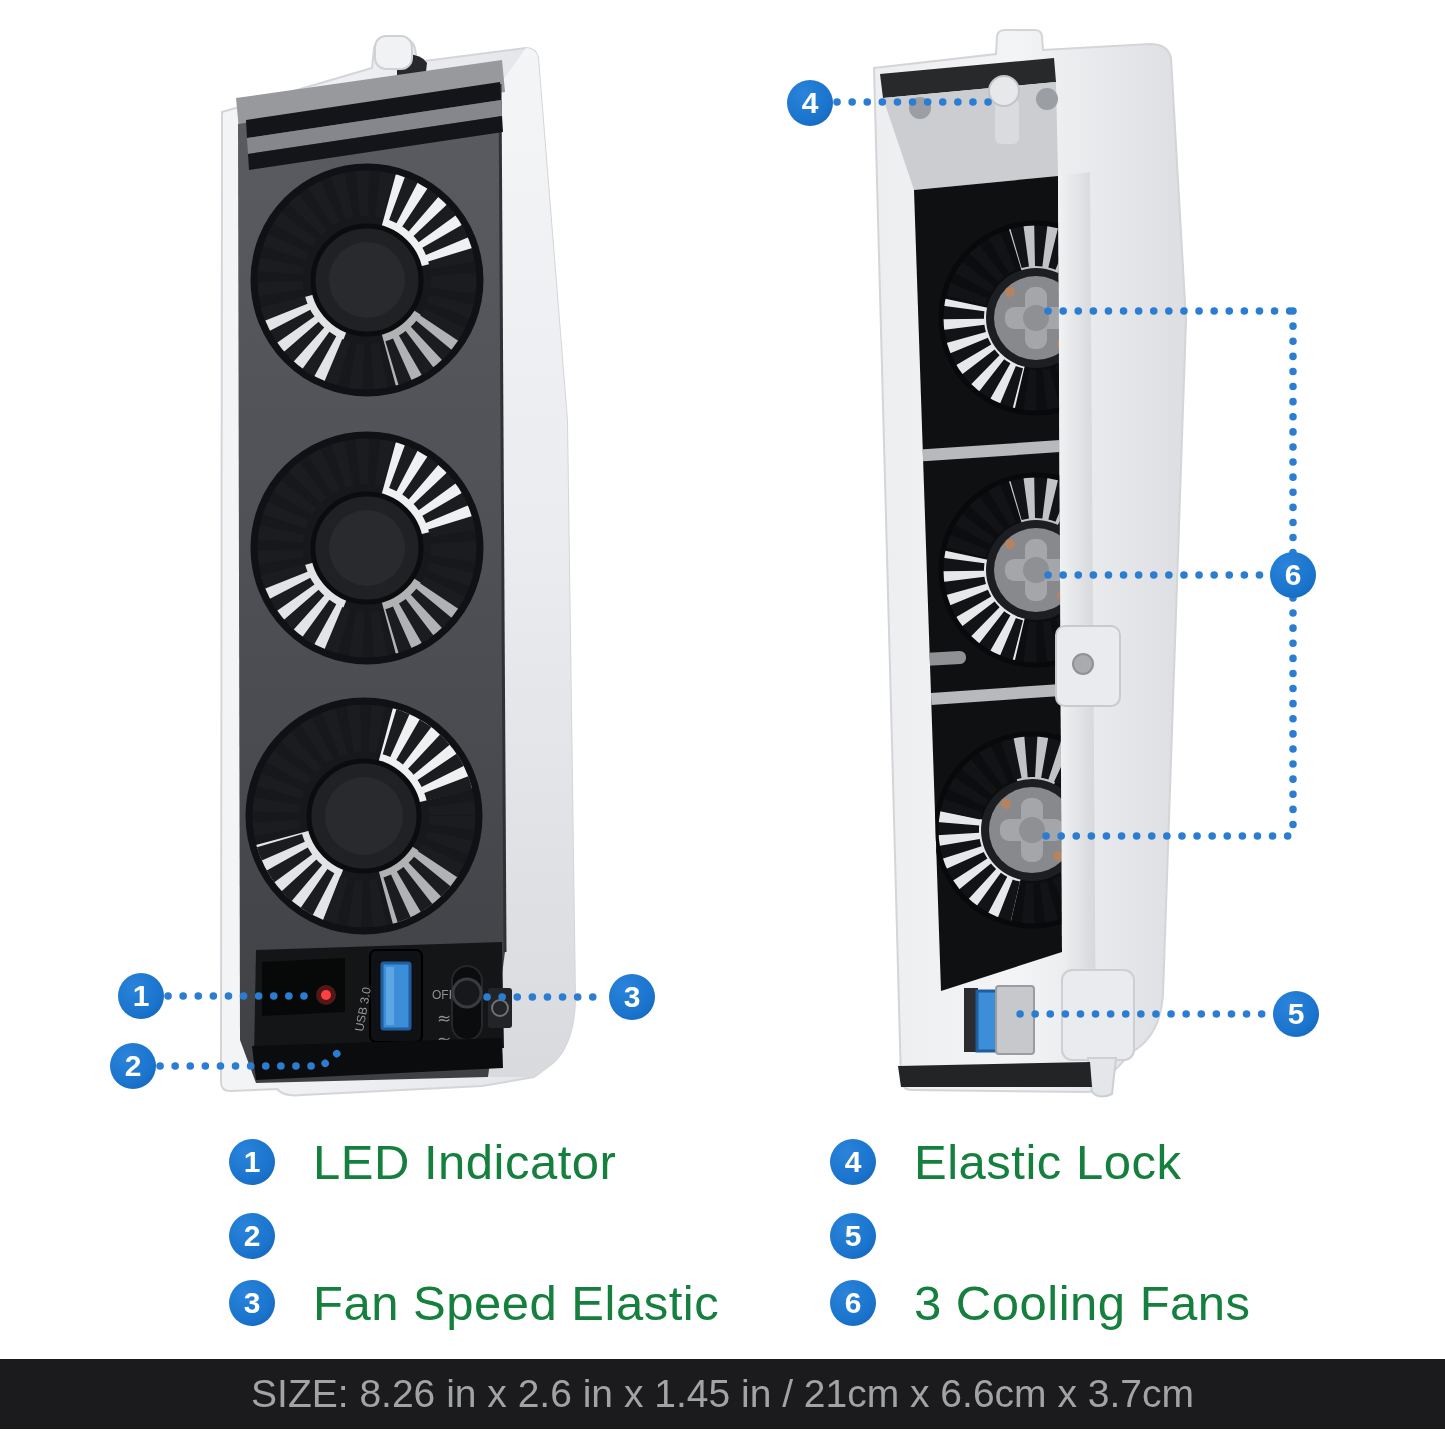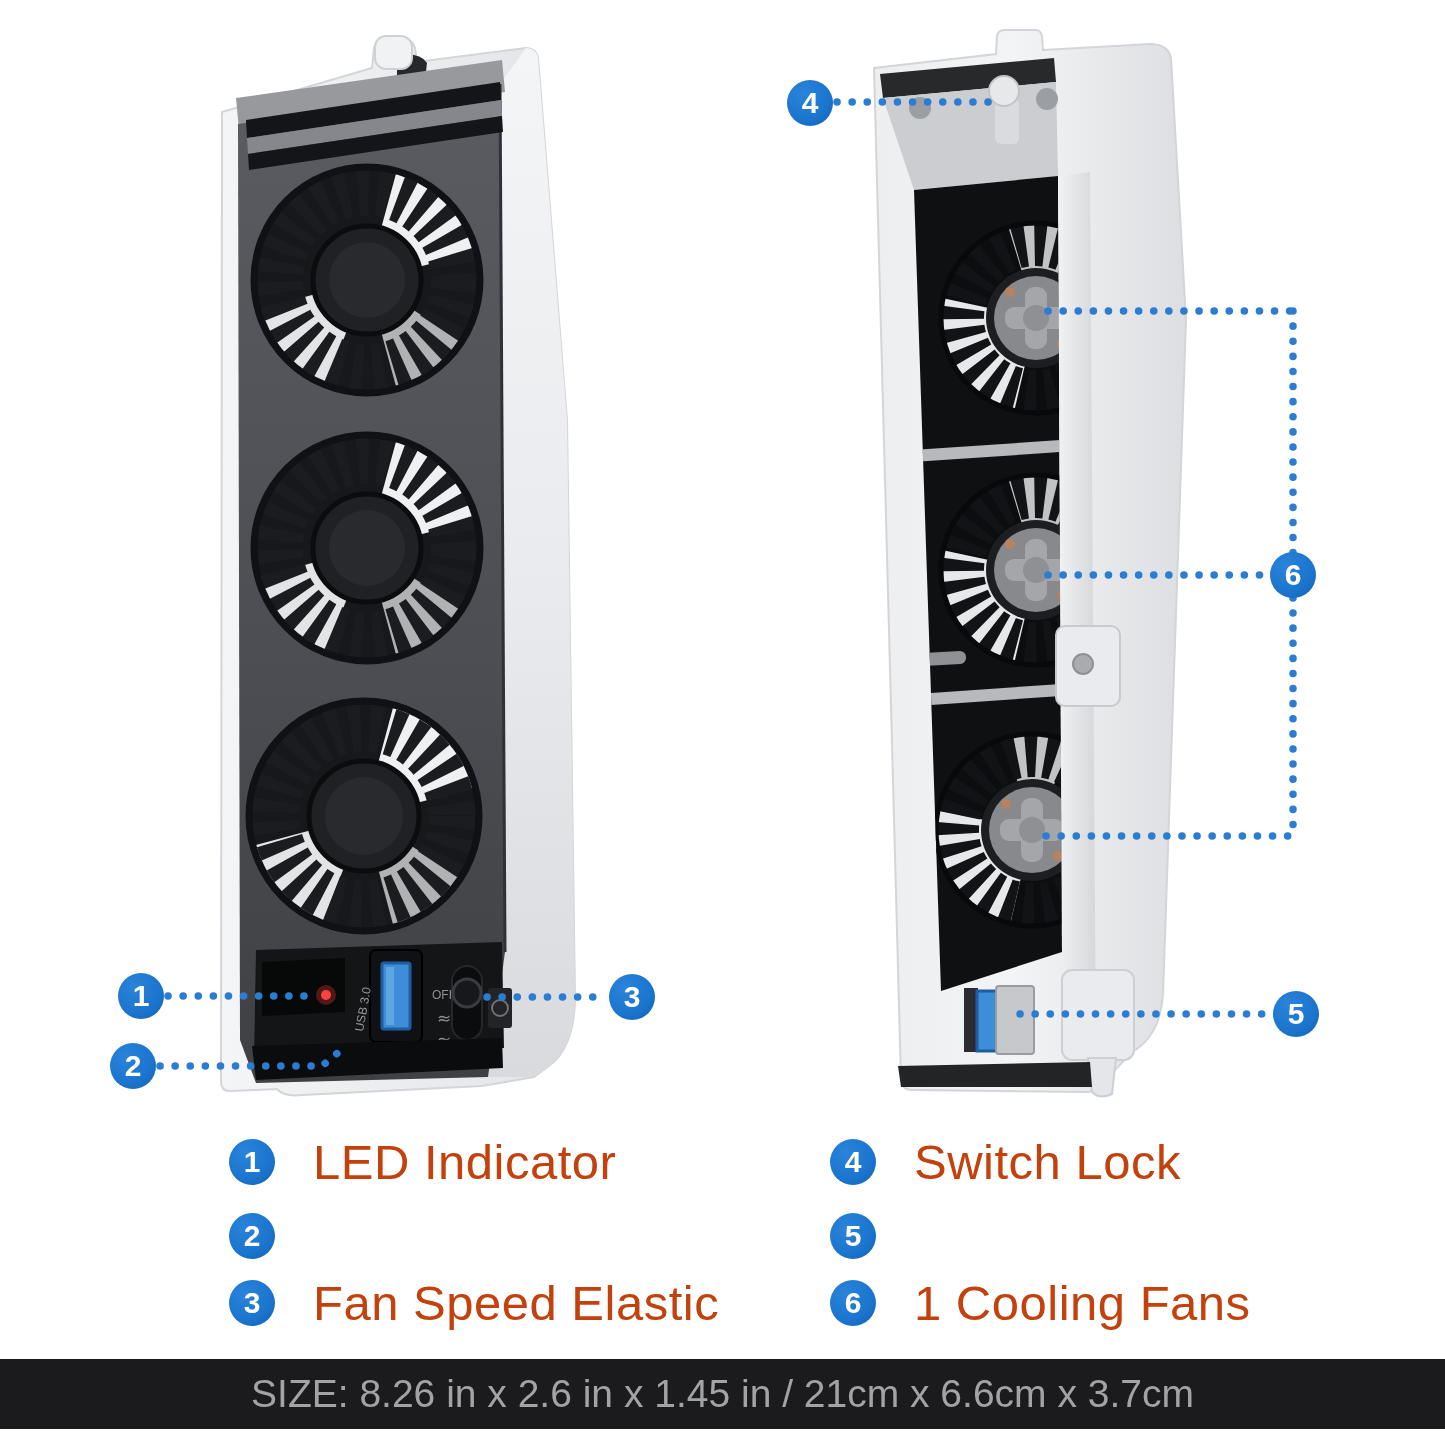--- a/index.html
+++ b/index.html
@@ -17,21 +17,21 @@
   }
   
   .legend-row{position:absolute;display:flex;align-items:center;height:46px;}
   .legend-num{
     width:46px;height:46px;border-radius:50%;flex:0 0 46px;
     background:radial-gradient(circle at 35% 30%, #2b84da, #1b74cd 60%, #1261b2);
     color:#fff;display:flex;align-items:center;justify-content:center;
     font-size:30px;font-weight:bold;line-height:1;
   }
   .legend-label{
-    margin-left:38px;font-size:49px;color:#c2410c;white-space:nowrap;
+    margin-left:38px;font-size:49px;color:#15803d;white-space:nowrap;
     letter-spacing:0.5px;
   }
   
   .size-bar{
     position:absolute;left:0;top:1359px;width:1445px;height:70px;
     background:#1b1b1d;display:flex;align-items:center;justify-content:center;
   }
   .size-bar span{color:#a2a3a5;font-size:39px;letter-spacing:0px;white-space:nowrap;}
 </style>
 </head>
@@ -263,25 +263,25 @@
 </div>
 <div class="legend-row" style="left:229px;top:1213px;">
   <div class="legend-num">2</div>
 </div>
 <div class="legend-row" style="left:229px;top:1280px;">
   <div class="legend-num">3</div>
   <div class="legend-label">Fan Speed Elastic</div>
 </div>
 <div class="legend-row" style="left:830px;top:1139px;">
   <div class="legend-num">4</div>
-  <div class="legend-label">Switch Lock</div>
+  <div class="legend-label">Elastic Lock</div>
 </div>
 <div class="legend-row" style="left:830px;top:1213px;">
   <div class="legend-num">5</div>
 </div>
 <div class="legend-row" style="left:830px;top:1280px;">
   <div class="legend-num">6</div>
-  <div class="legend-label">1 Cooling Fans</div>
+  <div class="legend-label">3 Cooling Fans</div>
 </div>
 
 <div class="size-bar">
   <span>SIZE: 8.26 in x 2.6 in x 1.45 in / 21cm x 6.6cm x 3.7cm</span>
 </div>
 
 </body></html>

